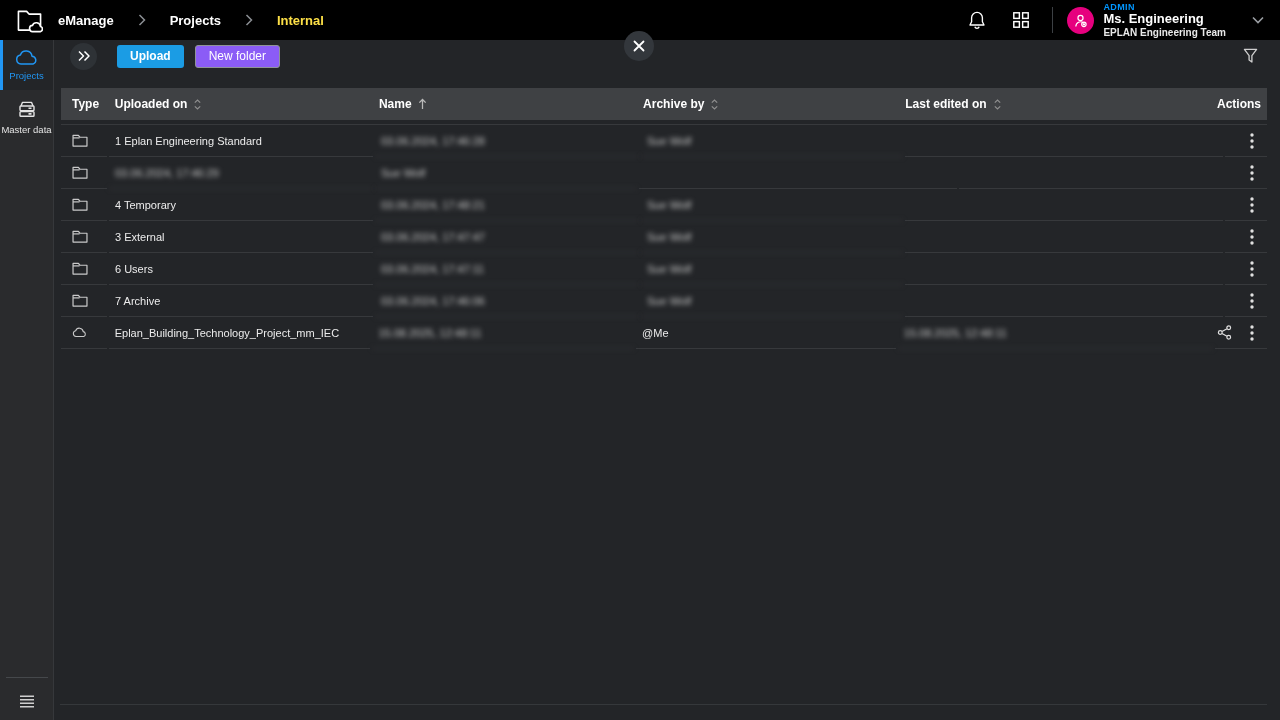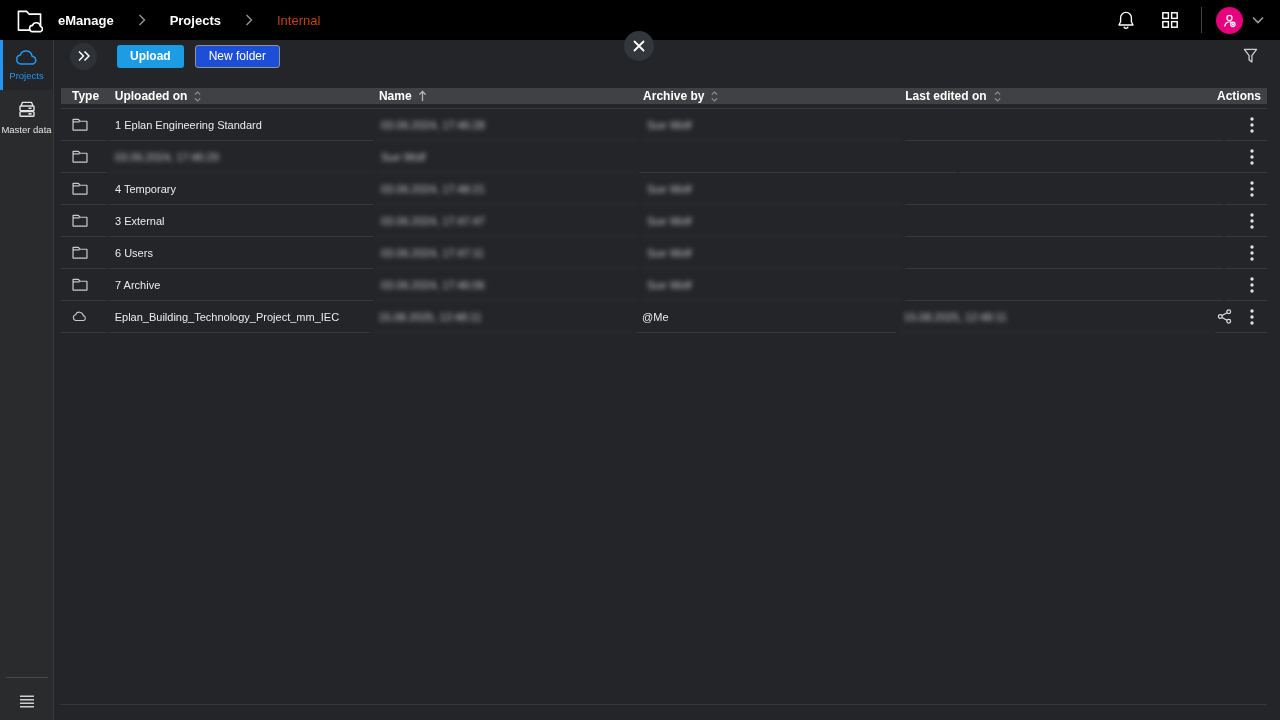--- a/index.html
+++ b/index.html
@@ -5,21 +5,21 @@
   * { margin:0; padding:0; box-sizing:border-box; }
   html,body { width:1280px; height:720px; overflow:hidden; background:#232528;
               font-family:"Liberation Sans", sans-serif; color:#ececec; }
 
   
   .topbar { position:absolute; left:0; top:0; width:1280px; height:40px; background:#000;
             display:flex; align-items:center; padding:0 14px; z-index:5; }
   .logo { width:30px; height:28px; display:flex; align-items:center; justify-content:center; }
   .breadcrumb { display:flex; align-items:center; gap:24px; margin-left:14px; font-size:13px; }
   .crumb { color:#fff; font-weight:700; cursor:pointer; }
-  .crumb.current { color:#c2410c; font-weight:400; cursor:default; }
+  .crumb.current { color:#fde047; font-weight:700; cursor:default; }
   .crumb-sep { display:flex; align-items:center; }
   .topbar-right { margin-left:auto; display:flex; align-items:center; }
   .tb-icon-btn { width:30px; height:30px; display:flex; align-items:center; justify-content:center; cursor:pointer; }
   .tb-divider { width:1px; height:26px; background:#3c4044; margin:0 14px 0 16px; }
   .avatar { width:27px; height:27px; border-radius:50%; background:#e6007e; display:flex;
             align-items:center; justify-content:center; margin-right:9px; cursor:pointer; }
   .userblock { display:flex; flex-direction:column; line-height:1.15; margin-right:26px; cursor:pointer; }
   .user-role { font-size:9px; font-weight:700; color:#0096ff; letter-spacing:.4px; }
   .user-name { font-size:13px; font-weight:700; color:#fff; }
   .user-team { font-size:10px; font-weight:700; color:#e9e9e9; }
@@ -37,30 +37,30 @@
   .side-hamburger { position:absolute; left:0; bottom:12px; width:54px; display:flex; justify-content:center; cursor:pointer; }
 
   
   .main { position:absolute; left:55px; top:40px; width:1225px; height:680px; }
   .toolbar { height:32px; display:flex; align-items:center; padding-left:15px; }
   .expand-btn { width:27px; height:27px; border-radius:50%; background:#2e3236; display:flex;
                 align-items:center; justify-content:center; cursor:pointer; }
   .btn { height:23px; border-radius:3px; font-size:12px; font-weight:700; padding:0 13px;
          display:flex; align-items:center; cursor:pointer; font-family:"Liberation Sans", sans-serif; }
   .btn-upload { background:#1b9ce4; color:#fff; border:none; margin-left:20px; }
-  .btn-newfolder { background:#1d4ed8; color:#fff; border:1px solid #8f9397; margin-left:11px; font-weight:400; }
+  .btn-newfolder { background:#8b5cf6; color:#fff; border:1px solid #8f9397; margin-left:11px; font-weight:400; }
   .filter-btn { margin-left:auto; margin-right:22px; cursor:pointer; display:flex; }
 
   .close-btn { position:absolute; left:624px; top:31px; width:30px; height:30px; border-radius:50%;
                background:#33373c; display:flex; align-items:center; justify-content:center;
                cursor:pointer; z-index:9; }
 
   
   .table { position:absolute; left:6px; top:48px; width:1206px; }
-  .thead { display:flex; height:16px; background:#3f4144; align-items:flex-end;
+  .thead { display:flex; height:32px; background:#3f4144; align-items:flex-end;
            font-size:12px; font-weight:700; color:#fff; border-radius:2px 2px 0 0; }
   .thead .cell { background:#3f4144; height:100%; display:flex; align-items:center; gap:6px; cursor:pointer; }
   .tbody { margin-top:4px; border-top:1px solid #37393c; }
   .trow { display:flex; height:32px; font-size:11px; }
   .cell { display:flex; align-items:center; margin-right:2px; }
   .trow .cell { border-bottom:1px solid #37393c; }
   .c-type { width:46px; padding-left:11px; }
   .c-name { width:264px; padding-left:6px; }
   .c-upon { width:264px; padding-left:6px; }
   .c-upby { width:262px; padding-left:6px; }
@@ -113,20 +113,25 @@
     </div>
     <div class="tb-divider"></div>
     <div class="avatar">
       <svg width="17" height="17" viewBox="0 0 20 20" fill="none" stroke="#fff" stroke-width="1.4">
         <circle cx="10" cy="7" r="3"></circle>
         <path d="M4.5 17 a5.5 5.5 0 0 1 9 -4.2"></path>
         <circle cx="14" cy="14.5" r="2.6"></circle>
         <circle cx="14" cy="14.5" r="0.7" fill="#fff"></circle>
       </svg>
     </div>
+    <div class="userblock">
+      <span class="user-role">ADMIN</span>
+      <span class="user-name">Ms. Engineering</span>
+      <span class="user-team">EPLAN Engineering Team</span>
+    </div>
     <span class="user-caret">
       <svg width="12" height="8" viewBox="0 0 12 8" fill="none" stroke="#9a9ea3" stroke-width="1.6">
           <path d="M1 1.5 l5 5 5 -5"></path>
         </svg>
     </span>
   </div>
 </div>
 
 <div class="sidebar">
   <div class="side-item active">

